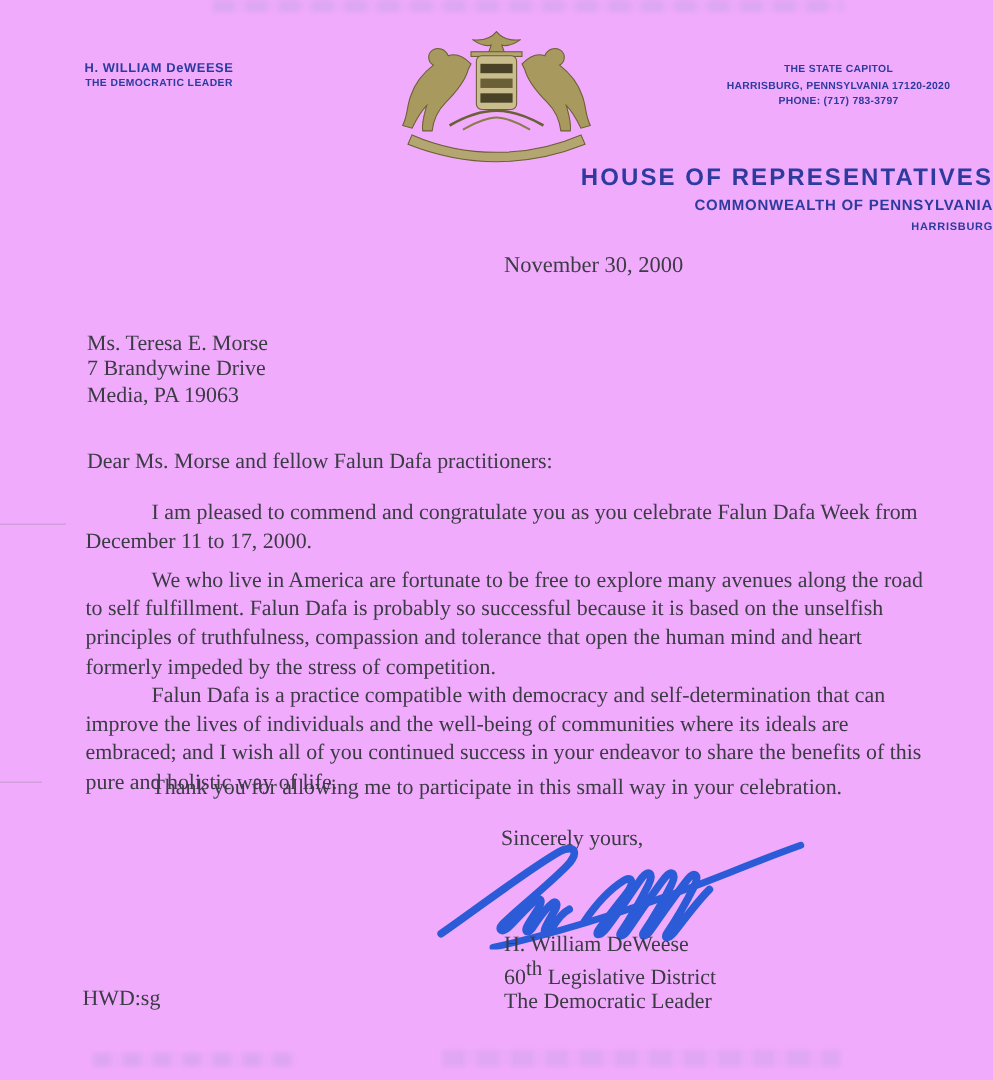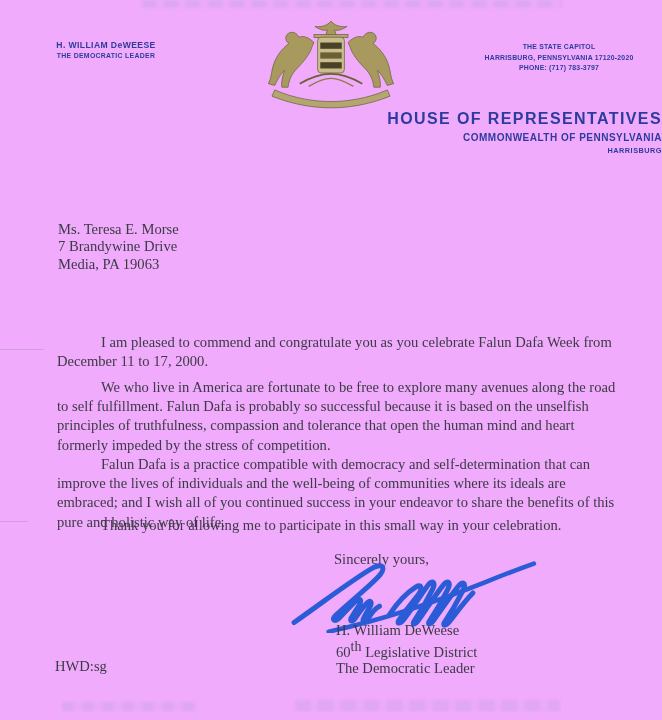--- a/index.html
+++ b/index.html
@@ -93,27 +93,29 @@
       <path d="M22,79 C45,89 68,92 85,92 C102,92 125,89 148,79 L151,86 C126,96 103,99 85,99 C67,99 44,96 19,86 Z" fill="#b3a670"></path>
     </g>
   </svg>
 
   <div class="lh lh-center">
     <div class="lh-org">HOUSE OF REPRESENTATIVES</div>
     <div class="lh-cw">COMMONWEALTH OF PENNSYLVANIA</div>
     <div class="lh-city">HARRISBURG</div>
   </div>
 
+  <div class="body-text date">November 30, 2000</div>
 
   <div class="body-text recipient">
     <div>Ms. Teresa E. Morse</div>
     <div>7 Brandywine Drive</div>
     <div>Media, PA  19063</div>
   </div>
 
+  <div class="body-text salutation">Dear Ms. Morse and fellow Falun Dafa practitioners:</div>
 
   <p class="body-text para para-1">I am pleased to commend and congratulate you as you celebrate Falun Dafa Week  from December 11 to 17, 2000.</p>
   <p class="body-text para para-2">We who live in America are fortunate to be free to explore many avenues along the road to self fulfillment.  Falun Dafa is probably so successful because it is based on the unselfish principles of truthfulness, compassion and tolerance that open the human mind and heart formerly impeded by the stress of competition.</p>
   <p class="body-text para para-3">Falun Dafa is a practice compatible with democracy and self-determination that can improve the lives of individuals and the well-being of communities where its ideals are embraced; and I wish all of you continued success in your endeavor to share the benefits of this pure and holistic way of life.</p>
   <p class="body-text para para-4">Thank you for allowing me to participate in this small way in your celebration.</p>
 
   <div class="body-text closing">Sincerely yours,</div>
 
   <svg class="sig-svg" viewBox="0 0 250 78" xmlns="http://www.w3.org/2000/svg">
     <g fill="none" stroke="#2b5bd7" stroke-linecap="round" stroke-linejoin="round">

